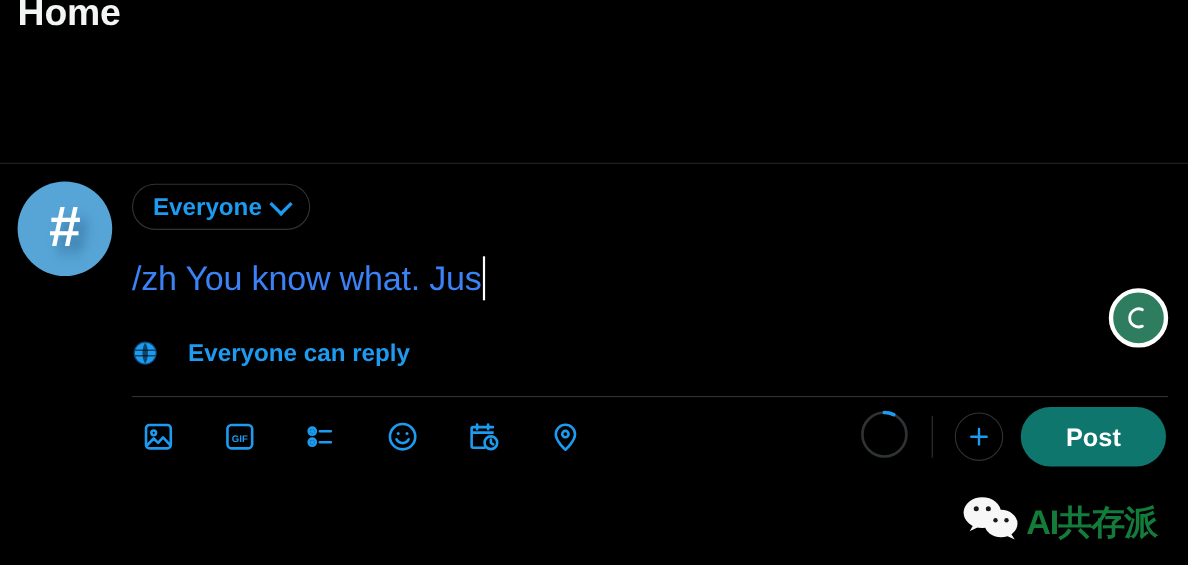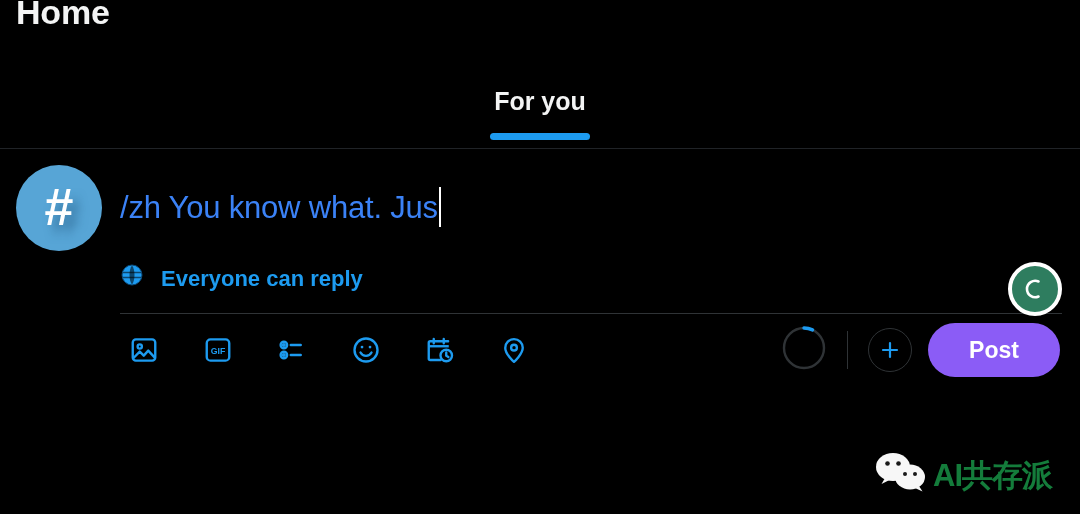--- a/index.html
+++ b/index.html
@@ -153,22 +153,22 @@
     width: 2px;
     height: 40px;
     background: #ffffff;
     vertical-align: -8px;
     margin-left: 1px;
   }
 
   
   .reply-scope {
     display: flex;
-    align-items: flex-end;
-    gap: 17px;
+    align-items: flex-start;
+    gap: 27px;
     margin-top: 24px;
     cursor: pointer;
   }
   .reply-scope-label {
     color: #1d9bf0;
     font-size: 22px;
     font-weight: bold;
     line-height: 24px;
   }
 
@@ -217,21 +217,21 @@
     height: 44px;
     border: 1px solid #2f3336;
     border-radius: 50%;
     display: flex;
     align-items: center;
     justify-content: center;
     cursor: pointer;
     margin-right: 16px;
   }
   .post-btn {
-    background: #8b5cf6;
+    background: #0f766e;
     color: #ffffff;
     font-size: 23px;
     font-weight: bold;
     border: none;
     border-radius: 27px;
     height: 54px;
     min-width: 132px;
     padding: 0 26px;
     cursor: pointer;
     font-family: "Liberation Sans", sans-serif;
@@ -276,34 +276,34 @@
   }
 </style>
 </head>
 <body>
 
 <div class="app-header">
   <div class="page-title">Home</div>
 </div>
 
 <div class="tab-bar">
-  <div class="tab active">
-    <span class="tab-label">For you</span>
-    <span class="tab-underline"></span>
-  </div>
 </div>
 
 <div class="composer">
 
   <div class="avatar">
     <span class="hash">#</span>
   </div>
 
   <div class="composer-body">
 
+    <div class="audience-pill">
+      <span class="audience-label">Everyone</span>
+      <span class="chev"></span>
+    </div>
 
     <div class="tweet-text-row">
       <span class="tweet-text">/zh You know what. Jus</span>
         <span class="caret"></span>
     </div>
 
     <div class="reply-scope">
       <span>
         <svg width="24" height="24" viewBox="0 0 24 24">
           <circle cx="12" cy="12" r="10" fill="#1d9bf0"></circle>

